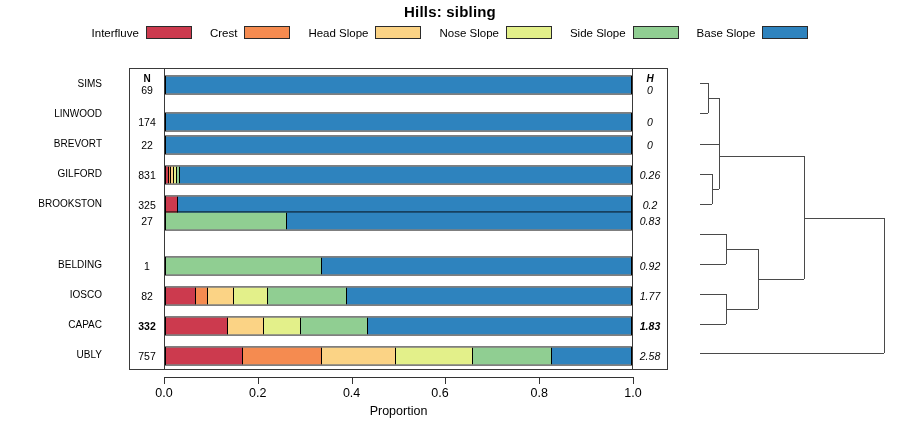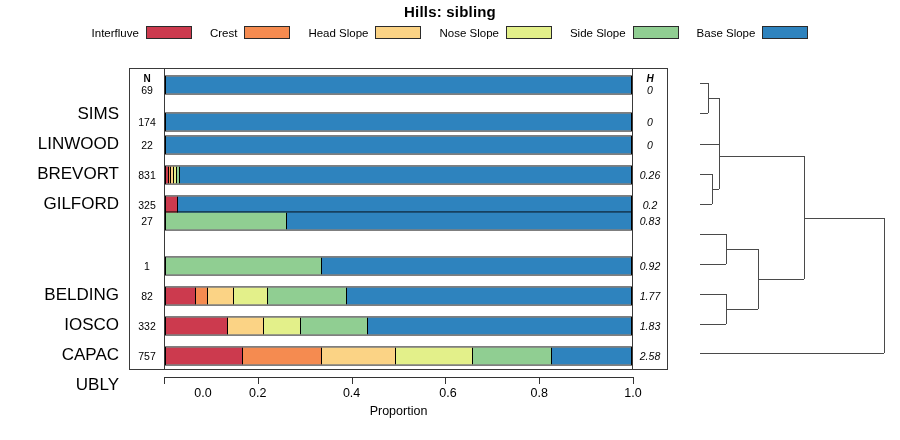--- a/index.html
+++ b/index.html
@@ -85,23 +85,23 @@
   .seg{
     position:absolute;top:0;bottom:0;
     border-right:1.2px solid #000;
     box-sizing:border-box;
   }
   .seg.last{border-right:none;}
 
   
   .ylabels{position:absolute;left:0;top:68px;width:126px;height:302px;}
   .ylabel{
-    position:absolute;right:7px;height:30.2px;
+    position:absolute;right:24px;height:30.2px;
     display:flex;align-items:center;justify-content:flex-end;
-    font-size:17px;white-space:nowrap;margin-top:30px;
+    font-size:10px;white-space:nowrap;
   }
 
   
   .xaxis{position:absolute;left:129px;top:370px;width:539px;height:14px;}
   .xline{position:absolute;left:35px;right:35px;top:7px;height:1px;background:#333;}
   .xtick{position:absolute;top:7px;width:1px;height:7px;background:#333;}
   .xticklabel{
     position:absolute;top:16px;transform:translateX(-50%);
     font-size:12.5px;white-space:nowrap;
   }
@@ -145,20 +145,21 @@
         <span class="legend-label">Base Slope</span>
         <span class="legend-swatch" style="background: rgb(46, 131, 190);"></span>
       </div>
     </div>
 
   <div class="ylabels">
       <div class="ylabel" style="top: 0.5px; line-height: 30.2px; height: 30.2px;">SIMS</div>
       <div class="ylabel" style="top: 30.7px; line-height: 30.2px; height: 30.2px;">LINWOOD</div>
       <div class="ylabel" style="top: 60.9px; line-height: 30.2px; height: 30.2px;">BREVORT</div>
       <div class="ylabel" style="top: 91.1px; line-height: 30.2px; height: 30.2px;">GILFORD</div>
+      <div class="ylabel" style="top: 121.3px; line-height: 30.2px; height: 30.2px;">BROOKSTON</div>
       <div class="ylabel" style="top: 181.7px; line-height: 30.2px; height: 30.2px;">BELDING</div>
       <div class="ylabel" style="top: 211.9px; line-height: 30.2px; height: 30.2px;">IOSCO</div>
       <div class="ylabel" style="top: 242.1px; line-height: 30.2px; height: 30.2px;">CAPAC</div>
       <div class="ylabel" style="top: 272.3px; line-height: 30.2px; height: 30.2px;">UBLY</div>
     </div>
 
   <div class="panel">
     <div class="col-sep left"></div>
     <div class="col-sep right"></div>
     <div class="rows">
@@ -274,21 +275,21 @@
             <div class="bar">
               <div class="seg" style="left: 0%; width: 6.5%; background: rgb(204, 58, 78);"></div>
               <div class="seg" style="left: 6.5%; width: 2.5%; background: rgb(245, 139, 80);"></div>
               <div class="seg" style="left: 9%; width: 5.7%; background: rgb(251, 211, 133);"></div>
               <div class="seg" style="left: 14.7%; width: 7.3%; background: rgb(227, 240, 138);"></div>
               <div class="seg" style="left: 22%; width: 17%; background: rgb(144, 206, 146);"></div>
               <div class="seg last" style="left: 39%; width: 61%; background: rgb(46, 131, 190);"></div>
             </div>
           </div>
         </div>
-        <div class="row" style="top: 242.1px;">
+        <div class="row" style="top: 242.1px; font-weight: bold;">
           <div class="n-cell">
             <div class="n-val">332</div>
           </div>
           <div class="h-cell">
             <div class="h-val">1.83</div>
           </div>
           <div class="bar-area">
             <div class="bar">
               <div class="seg" style="left: 0%; width: 13.3%; background: rgb(204, 58, 78);"></div>
               <div class="seg" style="left: 13.3%; width: 7.7%; background: rgb(251, 211, 133);"></div>
@@ -315,27 +316,27 @@
               <div class="seg last" style="left: 83%; width: 17%; background: rgb(46, 131, 190);"></div>
             </div>
           </div>
         </div>
       </div>
   </div>
 
   <div class="xaxis">
       <div class="xline"></div>
       <div class="xtick" style="left: 35px;"></div>
-      <div class="xticklabel" style="left: 35px; margin-left: 39px;">0.0</div>
+      <div class="xticklabel" style="left: 35px;">0.0</div>
       <div class="xtick" style="left: 128.8px;"></div>
       <div class="xticklabel" style="left: 128.8px;">0.2</div>
       <div class="xtick" style="left: 222.6px;"></div>
       <div class="xticklabel" style="left: 222.6px;">0.4</div>
       <div class="xtick" style="left: 316.4px;"></div>
-      <div class="xticklabel" style="left: 319px;">0.6</div>
+      <div class="xticklabel" style="left: 311px;">0.6</div>
       <div class="xtick" style="left: 410.2px;"></div>
       <div class="xticklabel" style="left: 410.2px;">0.8</div>
       <div class="xtick" style="left: 504px;"></div>
       <div class="xticklabel" style="left: 504px;">1.0</div>
     </div>
   <div class="xtitle">Proportion</div>
 
   <div class="dendro">
     <svg width="214" height="302">
         <line x1="14" y1="15" x2="22" y2="15" stroke="#4a4a4a" stroke-width="1" shape-rendering="crispEdges"></line>

